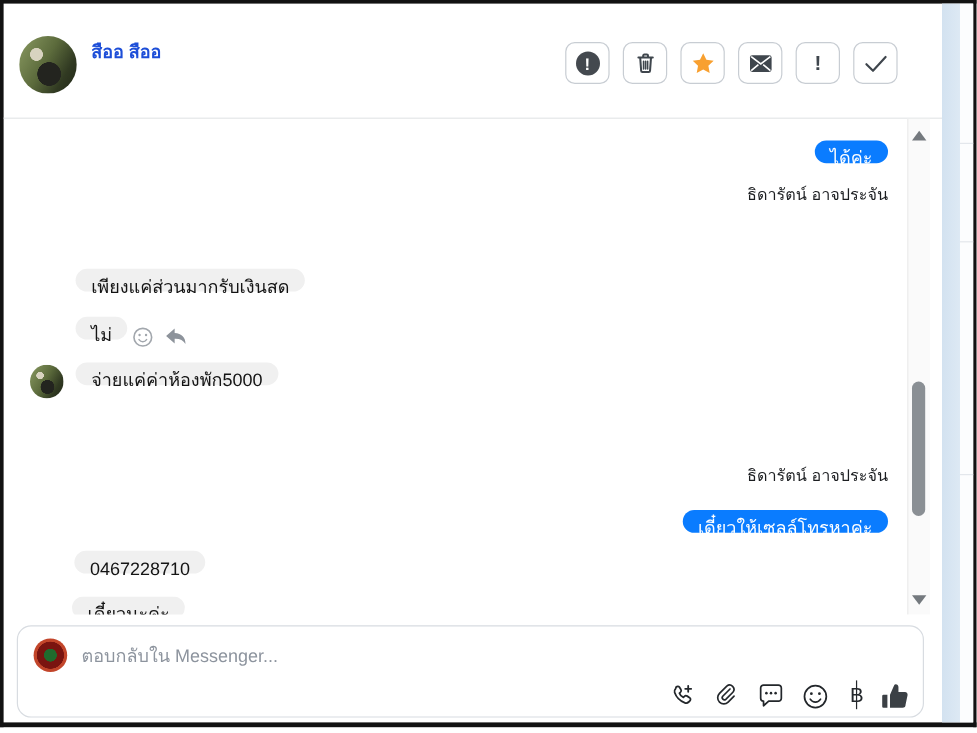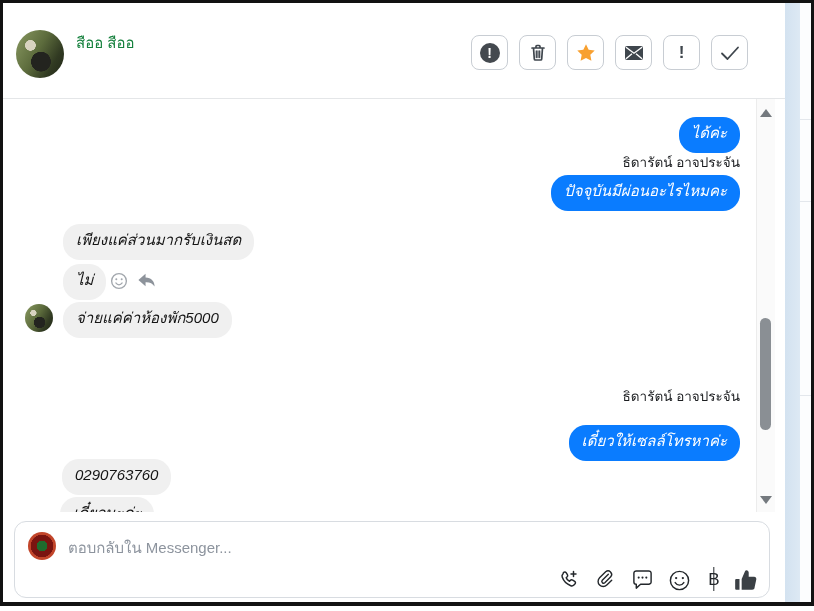--- a/index.html
+++ b/index.html
@@ -16,35 +16,35 @@
     background:linear-gradient(90deg,#d3e2f0,#dde9f4);}
   .right-sliver{position:absolute;left:800px;top:3px;width:11px;height:599px;background:#fcfdfe;}
   .sliver-line{position:absolute;left:800px;width:11px;height:1px;background:#e3e7ec;}
 
   
   .header-avatar{position:absolute;left:16px;top:30px;width:48px;height:48px;border-radius:50%;
     background:
       radial-gradient(circle at 52% 66%, #23241f 0 24%, rgba(0,0,0,0) 25%),
       radial-gradient(circle at 30% 32%, #d8d3c0 0 11%, rgba(0,0,0,0) 12%),
       linear-gradient(120deg,#8a9a62,#5c6b3c 45%,#313a22 75%,#202617);}
-  .contact-name{position:absolute;left:76px;top:31px;font-size:15px;font-weight:normal;color:#15803d;}
+  .contact-name{position:absolute;left:76px;top:31px;font-size:15px;font-weight:bold;color:#1d4ed8;}
   .assign-btn{position:absolute;left:76px;top:56px;height:24px;padding:0 9px;display:flex;align-items:center;gap:7px;
     background:#f5f6f7;border:1px solid #ccd0d5;border-radius:3px;font-size:12px;color:#1d2129;cursor:pointer;}
   .assign-caret{font-size:9px;color:#2f3337;}
   .hdr-divider{position:absolute;left:3px;top:98px;width:782px;height:1px;background:#e4e6e8;}
 
   .tb-btn{position:absolute;top:35px;width:37px;height:35px;background:#fff;border:1px solid #c8cdd3;
     border-radius:8px;display:flex;align-items:center;justify-content:center;cursor:pointer;box-sizing:border-box;}
   .report-circle{width:20px;height:20px;border-radius:50%;background:#44494f;color:#fff;display:flex;
     align-items:center;justify-content:center;font-weight:bold;font-size:14px;line-height:1;}
   .excl-glyph{font-size:17px;font-weight:bold;color:#3f464d;}
 
   
-  .bubble{position:absolute;height:36px;line-height:31px;padding:0 13px;border-radius:17px;
-    font-size:15px;white-space:nowrap;font-style:italic;}
+  .bubble{position:absolute;height:19px;line-height:31px;padding:0 13px;border-radius:17px;
+    font-size:15px;white-space:nowrap;}
   .bub-right{background:#0a7cff;color:#fff;right:74px;}
   .bub-left{background:#f0f0f0;color:#141414;}
   .sender-label{position:absolute;right:74px;font-size:13.5px;color:#1c1e21;}
   .msg-avatar{position:absolute;left:25px;width:28px;height:28px;border-radius:50%;
     background:
       radial-gradient(circle at 52% 66%, #23241f 0 24%, rgba(0,0,0,0) 25%),
       radial-gradient(circle at 30% 32%, #d8d3c0 0 11%, rgba(0,0,0,0) 12%),
       linear-gradient(120deg,#8a9a62,#5c6b3c 45%,#313a22 75%,#202617);}
   .hover-actions{position:absolute;left:110px;top:271px;display:flex;gap:8px;align-items:center;}
   .clip-wrap{position:absolute;left:60px;top:497px;width:110px;height:15px;overflow:hidden;}
@@ -118,21 +118,20 @@
   <div class="tb-btn" style="left:711px;">
     <svg width="20" height="16" viewBox="0 0 20 16">
       <path d="M2 8.5l5.5 5.5L18 2.5" fill="none" stroke="#3f464d" stroke-width="1.8" stroke-linecap="round" stroke-linejoin="round"></path>
     </svg>
   </div>
 
   <div class="hdr-divider"></div>
 
   <div class="bubble bub-right" style="top:117px;">ได้ค่ะ</div>
   <div class="sender-label" style="top:151px;">ธิดารัตน์ อาจประจัน</div>
-  <div class="bubble bub-right" style="top:175px;">ปัจจุบันมีผ่อนอะไรไหมคะ</div>
 
   <div class="bubble bub-left" style="left:63px;top:224px;">เพียงแค่ส่วนมากรับเงินสด</div>
 
   <div class="bubble bub-left" style="left:63px;top:264px;">ไม่</div>
   <div class="hover-actions">
     <svg width="18" height="18" viewBox="0 0 20 20">
       <circle cx="10" cy="10" r="8.2" fill="none" stroke="#a2a7ad" stroke-width="1.5"></circle>
       <circle cx="7" cy="8" r="1.1" fill="#a2a7ad"></circle>
         <circle cx="13" cy="8" r="1.1" fill="#a2a7ad"></circle>
       <path d="M6.5 12.2c1 1.4 2.2 2 3.5 2s2.5-.6 3.5-2" fill="none" stroke="#a2a7ad" stroke-width="1.4" stroke-linecap="round"></path>
@@ -141,21 +140,21 @@
       <path d="M10 3L2.5 9.5 10 16v-4.2c4.6-.2 7.4 1.3 9.5 4.6.1-5.6-3.4-9.3-9.5-9.6z" fill="#8d939b"></path>
     </svg>
   </div>
 
   <div class="msg-avatar" style="top:304px;"></div>
   <div class="bubble bub-left" style="left:63px;top:302px;">จ่ายแค่ค่าห้องพัก5000</div>
 
   <div class="sender-label" style="top:385px;">ธิดารัตน์ อาจประจัน</div>
   <div class="bubble bub-right" style="top:409px;margin-top:16px;">เดี๋ยวให้เซลล์โทรหาค่ะ</div>
 
-  <div class="bubble bub-left" style="left:62px;top:459px;">0290763760</div>
+  <div class="bubble bub-left" style="left:62px;top:459px;">0467228710</div>
 
   <div class="clip-wrap">
     <div class="bubble bub-left">เดี๋ยวนะค่ะ</div>
   </div>
 
   <div class="scroll-track"></div>
   <div class="scroll-up"></div>
   <div class="scroll-down"></div>
   <div class="scroll-thumb"></div>
 

